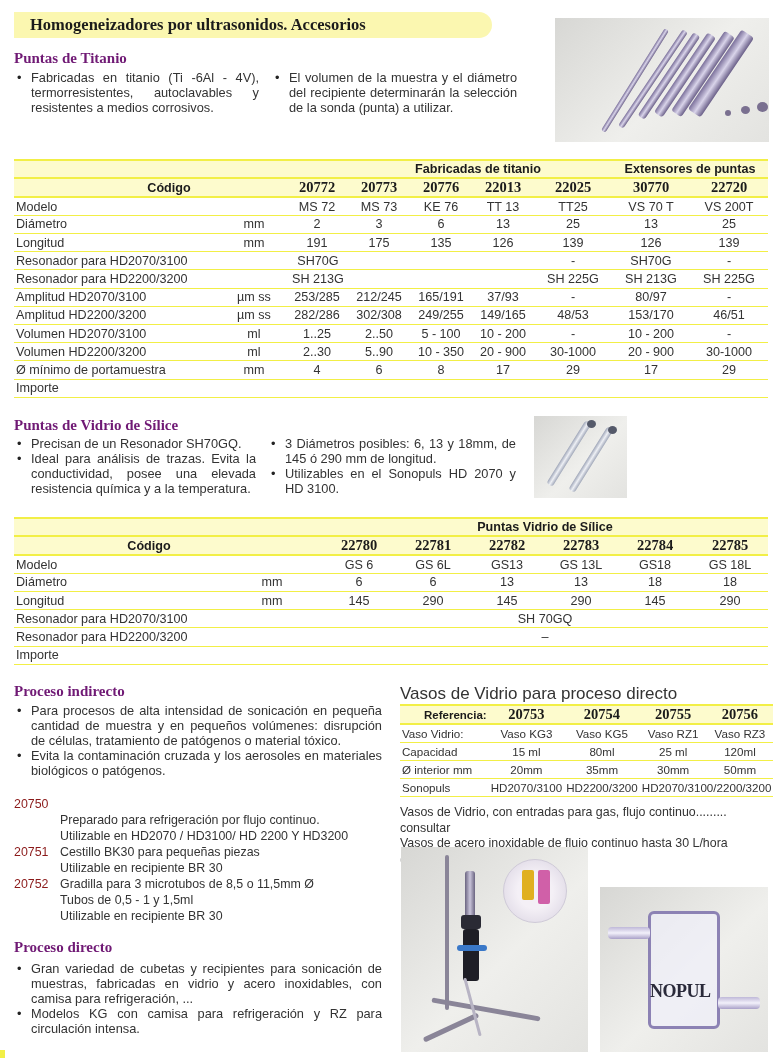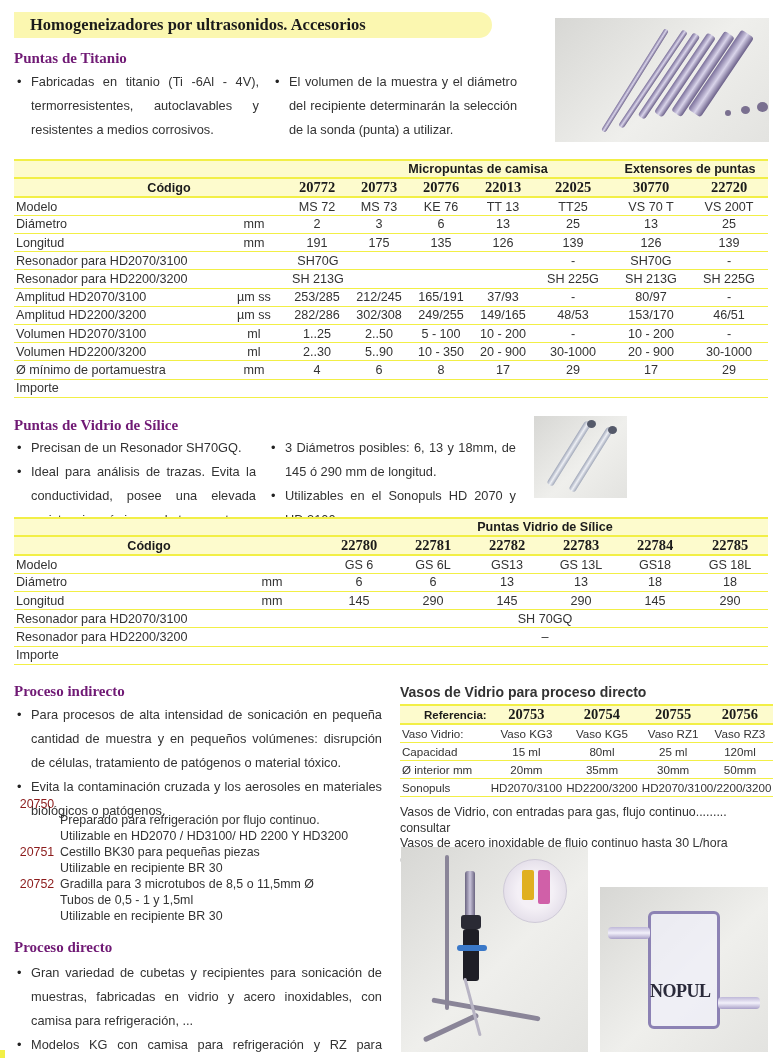--- a/index.html
+++ b/index.html
@@ -5,34 +5,34 @@
   * { box-sizing: border-box; margin: 0; padding: 0; }
   html, body { width: 781px; height: 1058px; background: #fff; overflow: hidden; }
   body { position: relative; font-family: "Liberation Sans", sans-serif; color: #222; }
   .abs { position: absolute; }
 
   .title-bar { left: 14px; top: 12px; width: 478px; height: 26px; background: #fbf7b0;
     border-radius: 0 14px 14px 0; padding-left: 16px; font-family: "Liberation Serif", serif;
     font-weight: bold; font-size: 16.5px; line-height: 26px; color: #1b1b1b; }
   .h2 { font-family: "Liberation Serif", serif; font-weight: bold; font-size: 15px; color: #701a75; }
 
-  ul.bul { list-style: none; font-size: 12.8px; line-height: 24px; color: #333; }
+  ul.bul { list-style: none; font-size: 12.8px; line-height: 15px; color: #333; }
   ul.bul li { position: relative; padding-left: 17px; text-align: justify; }
   ul.bul li::before { content: "\2022"; position: absolute; left: 3px; top: 0; color: #222; }
 
   table.spec { border-collapse: collapse; font-size: 12.6px; color: #333; }
   table.spec td { height: 18.2px; border-bottom: 1.5px solid #f2ef46; padding: 0 2px; white-space: nowrap; }
   table.spec tr.hdr td { background: #fdfbcd; font-weight: bold; color: #1b1b1b; border-bottom: 2px solid #f2ef46; }
   table.spec tr.top td { border-top: 2px solid #f2ef46; }
   table.spec td.c { text-align: center; }
   table.spec td.code { color: #8b1a1a; font-family: "Liberation Serif", serif; font-weight: normal; font-size: 14.5px; text-align: center; }
   table.spec td.lbl { text-align: left; }
   table.spec td.unit { text-align: center; }
 
-  .codelist { font-size: 12.4px; line-height: 16px; color: #333; text-align: center; }
+  .codelist { font-size: 12.4px; line-height: 16px; color: #333; }
   .codelist .row { display: flex; }
   .codelist .code { width: 46px; color: #8b1a1a; flex: none; }
 
   .photo { background: linear-gradient(135deg, #d7d7d4 0%, #efefec 55%, #e3e3e0 100%); }
   .rod { position: absolute; border-radius: 3px; transform-origin: center; }
 </style>
 </head>
 <body>
 
 <div class="abs title-bar">Homogeneizadores por ultrasonidos. Accesorios</div>
@@ -64,21 +64,21 @@
       <col style="width:62px">
       <col style="width:62px">
       <col style="width:62px">
       <col style="width:78px">
       <col style="width:78px">
       <col style="width:78px">
   </colgroup>
   <tbody>
       <tr class="hdr top">
     <td colspan="2"></td>
-    <td colspan="5" class="c" style="padding-left:60px;">Micropuntas de camisa</td>
+    <td colspan="5" class="c" style="padding-left:60px;">Fabricadas de titanio</td>
     <td colspan="2" class="c">Extensores de puntas</td>
   </tr>
   <tr class="hdr">
     <td colspan="2" class="c" style="padding-left:40px;">Código</td>
     <td class="code">20772</td>
     <td class="code">20773</td>
     <td class="code">20776</td>
     <td class="code">22013</td>
     <td class="code">22025</td>
     <td class="code">30770</td>
@@ -338,21 +338,21 @@
     </div>
   </div>
 
 <div class="abs h2" style="left:14px; top:939px;">Proceso directo</div>
 <ul class="abs bul" style="left:14px; top:961px; width:368px;">
   <li>Gran variedad de cubetas y recipientes para sonicación de muestras, fabricadas en vidrio y acero inoxidables, con camisa para refrigeración, ...</li>
   <li>Modelos KG con camisa para refrigeración y RZ para circulación intensa.</li>
 </ul>
 <div class="abs" style="left:0; top:1050px; width:5px; height:8px; background:#f2ef46;"></div>
 
-<div class="abs" style="left:400px; top:684px; font-size:14px; color:#333;font-weight:bold;">Vasos de Vidrio para proceso directo</div>
+<div class="abs" style="left:400px; top:684px; font-size:17px; color:#333;">Vasos de Vidrio para proceso directo</div>
 <table class="abs spec" style="left:400px; top:704px; width:372px; font-size:11.6px;">
   <colgroup>
       <col style="width:76px">
       <col style="width:74px">
       <col style="width:74px">
       <col style="width:74px">
       <col style="width:74px">
     </colgroup>
   <tbody>
       <tr class="hdr top">

